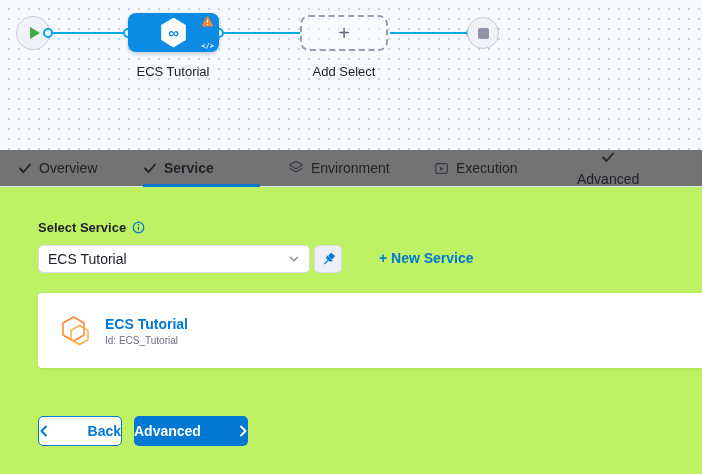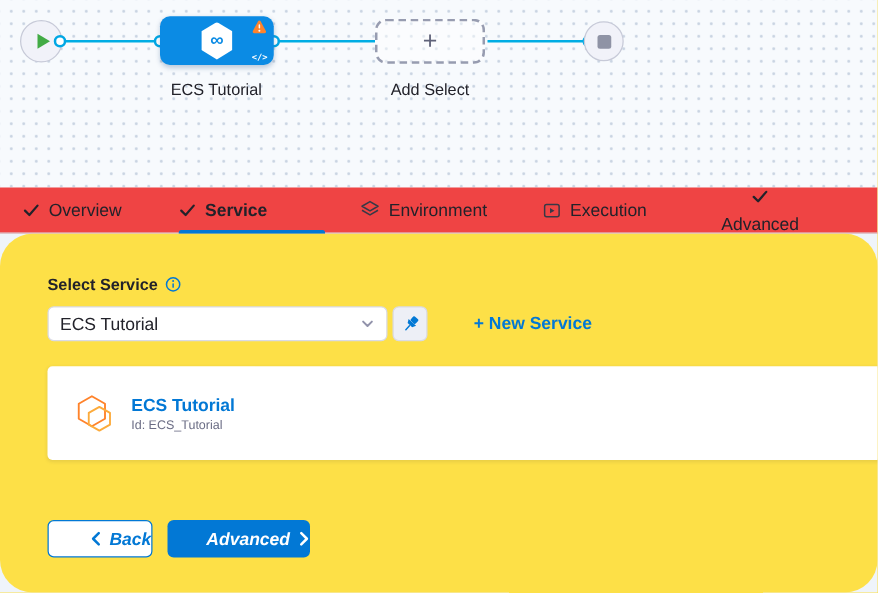--- a/index.html
+++ b/index.html
@@ -71,41 +71,41 @@
   .node-label {
     position: absolute; top: 64px; font-size: 13px; color: #22222a;
     text-align: center;
   }
   .stage-node-label { left: 113px; width: 120px; }
   .add-stage-label  { left: 290px; width: 108px; }
 
   
   .tabbar {
     position: absolute; top: 150px; left: 0; width: 702px; height: 37px;
-    background: #ef4444; border-bottom: 1px solid #dbe0e8;
+    background: #737373; border-bottom: 1px solid #dbe0e8;
   }
   .tab {
     position: absolute; top: 0; height: 36px;
     display: flex; align-items: center; gap: 7px;
     font-size: 14px; color: #22222a; cursor: pointer;
   }
   .tab-overview    { left: 18px; }
   .tab-service     { left: 143px; width: 117px; }
   .tab-environment { left: 288px; }
   .tab-execution   { left: 434px; justify-content: center; }
   .tab-advanced    { left: 577px; flex-direction: column; }
   .tab.active { font-weight: 600; }
   .tab.active::after {
     content: ""; position: absolute; left: 0; right: 0; bottom: -1px;
     height: 3px; background: #0278d5; border-radius: 2px 2px 0 0;
   }
   .tab .ticon { line-height: 0; }
 
   
-  .content { position: absolute; top: 187px; left: 0; width: 702px; height: 287px; background: #fde047; border-radius: 26px; }
+  .content { position: absolute; top: 187px; left: 0; width: 702px; height: 287px; background: #bef264; }
   .select-label-row {
     position: absolute; top: 33px; left: 38px;
     display: flex; align-items: center; gap: 6px;
     font-size: 13px; font-weight: 700; color: #22222a;
   }
   .input-group { position: absolute; top: 58px; left: 38px; display: flex; align-items: stretch; gap: 4px; }
   .service-select {
     width: 272px; height: 28px; background: #fff;
     border: 1px solid #d9dae5; border-radius: 5px;
     display: flex; align-items: center; padding: 0 9px;
@@ -130,23 +130,23 @@
     box-shadow: 0 1px 3px rgba(40,41,61,.10);
     display: flex; align-items: center; gap: 13px; padding-left: 22px;
   }
   .card-icon { line-height: 0; }
   .card-title { font-size: 14px; font-weight: 700; color: #0278d5; cursor: pointer; }
   .card-id { font-size: 10px; color: #6b6d85; margin-top: 3px; }
 
   
   .btn {
     position: absolute; top: 229px; height: 30px; border-radius: 5px;
-    display: flex; align-items: center; justify-content: flex-end; gap: 7px;
+    display: flex; align-items: center; justify-content: space-between; gap: 7px;
     font-family: "Liberation Sans", sans-serif;
-    font-size: 14px; font-weight: 700; cursor: pointer; font-style: italic;
+    font-size: 14px; font-weight: 700; cursor: pointer;
   }
   .btn-back {
     left: 38px; width: 84px;
     background: #fff; border: 1.5px solid #0278d5; color: #0278d5;
   }
   .btn-continue {
     left: 134px; width: 114px;
     background: #0278d5; border: none; color: #fff;
   }
 </style>

